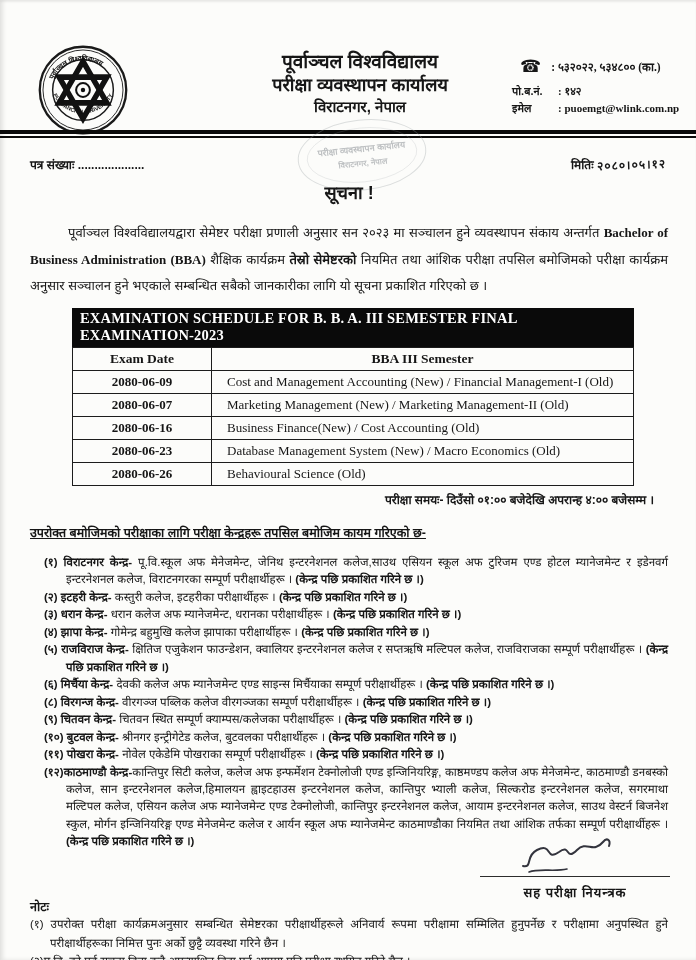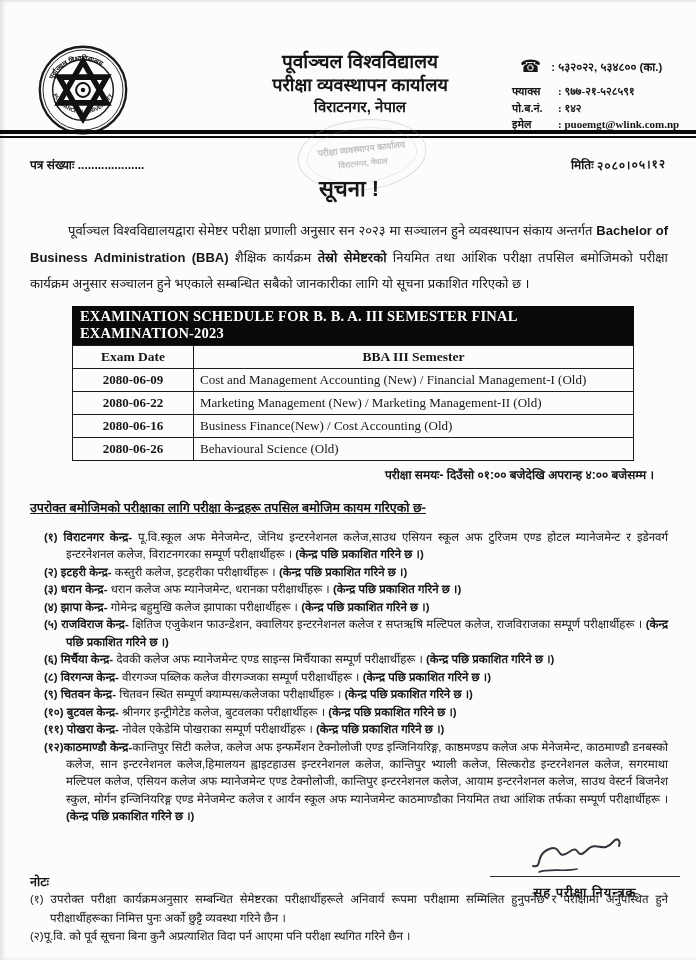--- a/index.html
+++ b/index.html
@@ -24,43 +24,43 @@
   .phone-no{font-size:11.5px;}
   .rule{position:absolute;left:0;top:130px;width:696px;height:8px;
         border-top:4px solid #0b0b0b;border-bottom:2px solid #0b0b0b;box-sizing:border-box;}
   .refline{position:absolute;left:30px;top:156px;width:636px;font-size:12px;font-weight:bold;}
   .ref-left{float:left;}
   .ref-right{float:right;}
   .date-val{font-weight:bold;display:inline-block;transform:rotate(-2deg);letter-spacing:1px;}
   .stamp{position:absolute;left:292px;top:116px;width:140px;height:78px;opacity:.55;transform:rotate(-6deg);pointer-events:none;}
   
   .bodyflow{position:absolute;left:30px;top:166px;width:638px;}
-  .notice-head{text-align:center;font-size:22px;font-weight:bold;margin:6px 0 6px 0;}
+  .notice-head{text-align:center;font-size:18px;font-weight:bold;margin:14px 0 6px 0;}
   .para{font-size:13px;line-height:2.05;text-align:justify;text-indent:38px;margin-top:16px;}
   .b{font-weight:bold;}
-  .en{font-family:Liberation Sans, sans-serif;}
+  .en{font-family:Liberation Serif, serif;}
   
   .tablewrap{width:562px;margin:8px 0 0 42px;font-family:"Liberation Serif","DejaVu Serif",serif;}
   .tbl-title{background:#0a0a0a;color:#fff;font-weight:bold;font-size:14.5px;
              padding:2px 5px 3px 8px;letter-spacing:.2px;}
   table.sched{border-collapse:collapse;width:100%;font-size:13px;}
-  table.sched th,table.sched td{border:1.6px solid #1c1c1c;padding:3px 6px;}
+  table.sched th,table.sched td{border:1.6px solid #1c1c1c;padding:3px 15px;}
   table.sched th{font-weight:bold;text-align:center;font-size:13.5px;}
   td.dcol{width:108px;text-align:center;font-weight:bold;font-size:13px;}
   td.scol{text-align:left;}
   .time-note{font-size:12px;font-weight:bold;text-align:right;margin:5px 14px 16px 0;}
   
   .centers{margin-top:14px;}
   .centers-head{font-size:12.5px;font-weight:bold;text-decoration:underline;margin-bottom:13px;}
   .citem{font-size:11.5px;line-height:1.52;padding-left:22px;text-indent:-22px;text-align:justify;margin-left:14px;}
   .notes{margin-top:10px;}
   .notes-head{font-size:12.5px;font-weight:bold;margin-top:47px;}
   .nitem{font-size:11.5px;line-height:1.62;padding-left:20px;text-indent:-20px;text-align:justify;}
   
-  .sig{position:absolute;right:16px;top:828px;width:190px;text-align:center;}
+  .sig{position:absolute;right:26px;top:828px;width:190px;text-align:center;}
   .sig svg{display:block;margin:0 auto;}
   .sig-line{border-top:1.6px solid #2c2c2c;margin-top:-4px;}
   .sig-label{font-size:13px;font-weight:bold;margin-top:6px;letter-spacing:1px;}
 </style>
 </head>
 <body>
 
 <div class="sheet">
 
   <div class="logo">
@@ -90,24 +90,20 @@
     <div class="title-2">परीक्षा व्यवस्थापन कार्यालय</div>
     <div class="title-3">विराटनगर, नेपाल</div>
   </div>
 
   <div class="contact">
     <div class="phone-row">
       <span class="phone-ic">☎</span>
       <span class="phone-no en">: ५३२०२२, ५३४८०० (का.)</span>
     </div>
     <div class="row">
-      <span class="lbl">फ्याक्स</span>
-      <span class="val">: ९७७-२१-५२८५९१</span>
-    </div>
-    <div class="row">
       <span class="lbl">पो.ब.नं.</span>
       <span class="val">: १४२</span>
     </div>
     <div class="row">
       <span class="lbl">इमेल</span>
       <span class="val">: puoemgt@wlink.com.np</span>
     </div>
   </div>
 
   <div class="rule"></div>
@@ -144,26 +140,30 @@
         <tbody>
             <tr>
           <th style="width:108px">Exam Date</th>
           <th>BBA III Semester</th>
         </tr>
         <tr>
           <td class="dcol">2080-06-09</td>
           <td class="scol">Cost and Management Accounting (New) / Financial Management-I (Old)</td>
         </tr>
         <tr>
-          <td class="dcol">2080-06-22</td>
+          <td class="dcol">2080-06-07</td>
           <td class="scol">Marketing Management (New) / Marketing Management-II (Old)</td>
         </tr>
         <tr>
           <td class="dcol">2080-06-16</td>
           <td class="scol">Business Finance(New) / Cost Accounting (Old)</td>
+        </tr>
+        <tr>
+          <td class="dcol">2080-06-23</td>
+          <td class="scol">Database Management System (New) / Macro Economics (Old)</td>
         </tr>
         <tr>
           <td class="dcol">2080-06-26</td>
           <td class="scol">Behavioural Science (Old)</td>
         </tr>
       </tbody>
         </table>
     </div>
 
     <div class="time-note">परीक्षा समयः- दिउँसो ०१:०० बजेदेखि अपरान्ह ४:०० बजेसम्म ।</div>

